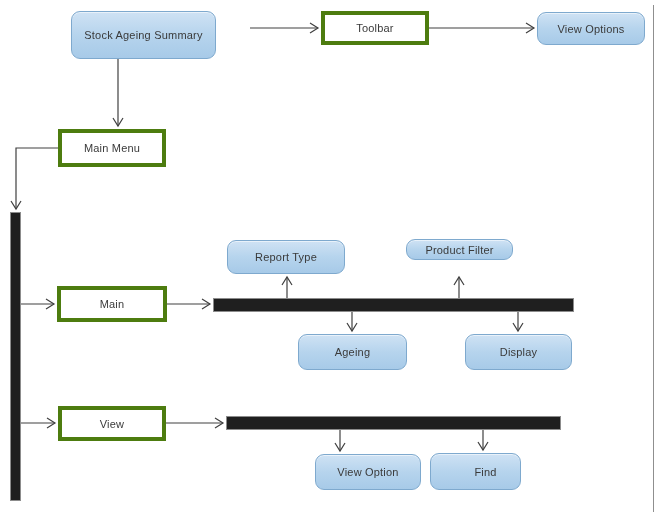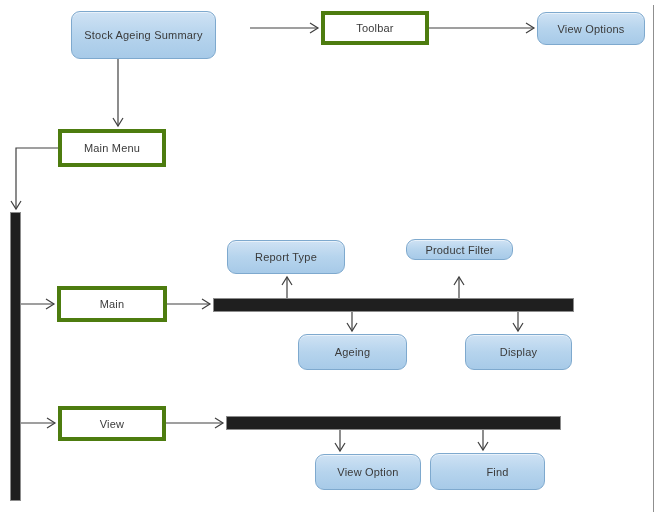--- a/index.html
+++ b/index.html
@@ -121,19 +121,19 @@
   <div class="node node-blue" style="left:465px; top:334px; width:107px; height:36px;">
     <span>Display</span>
   </div>
 
   <div class="bar" style="left:226px; top:416px; width:335px; height:14px;"></div>
 
   <div class="node node-blue" style="left:287px; top:454px; width:106px; height:36px;margin-left:28px;">
     <span>View Option</span>
   </div>
 
-  <div class="node node-blue" style="left:430px; top:453px; width:115px; height:37px;padding-left:20px;">
+  <div class="node node-blue" style="left:430px; top:453px; width:91px; height:37px;padding-left:20px;">
     <span>Find</span>
   </div>
 
   <div class="page-edge" style="left:653px; top:5px; width:1px; height:507px;"></div>
 
 </div>
 
 </body></html>

